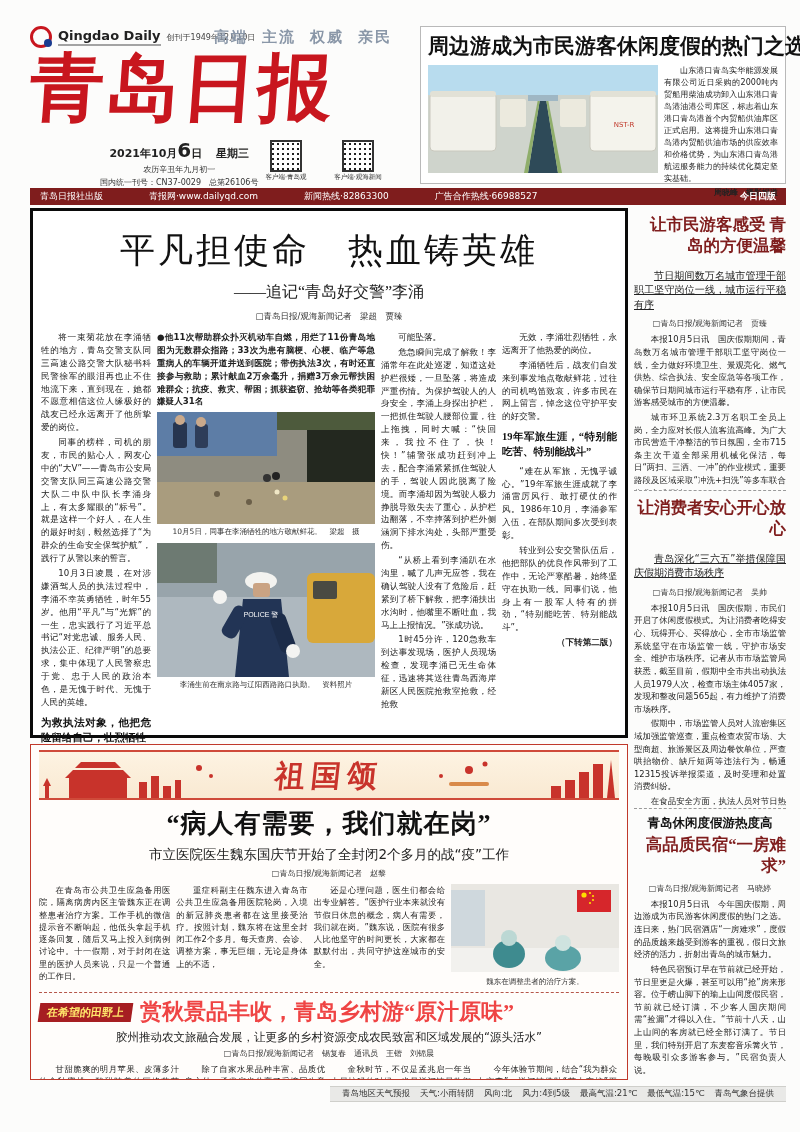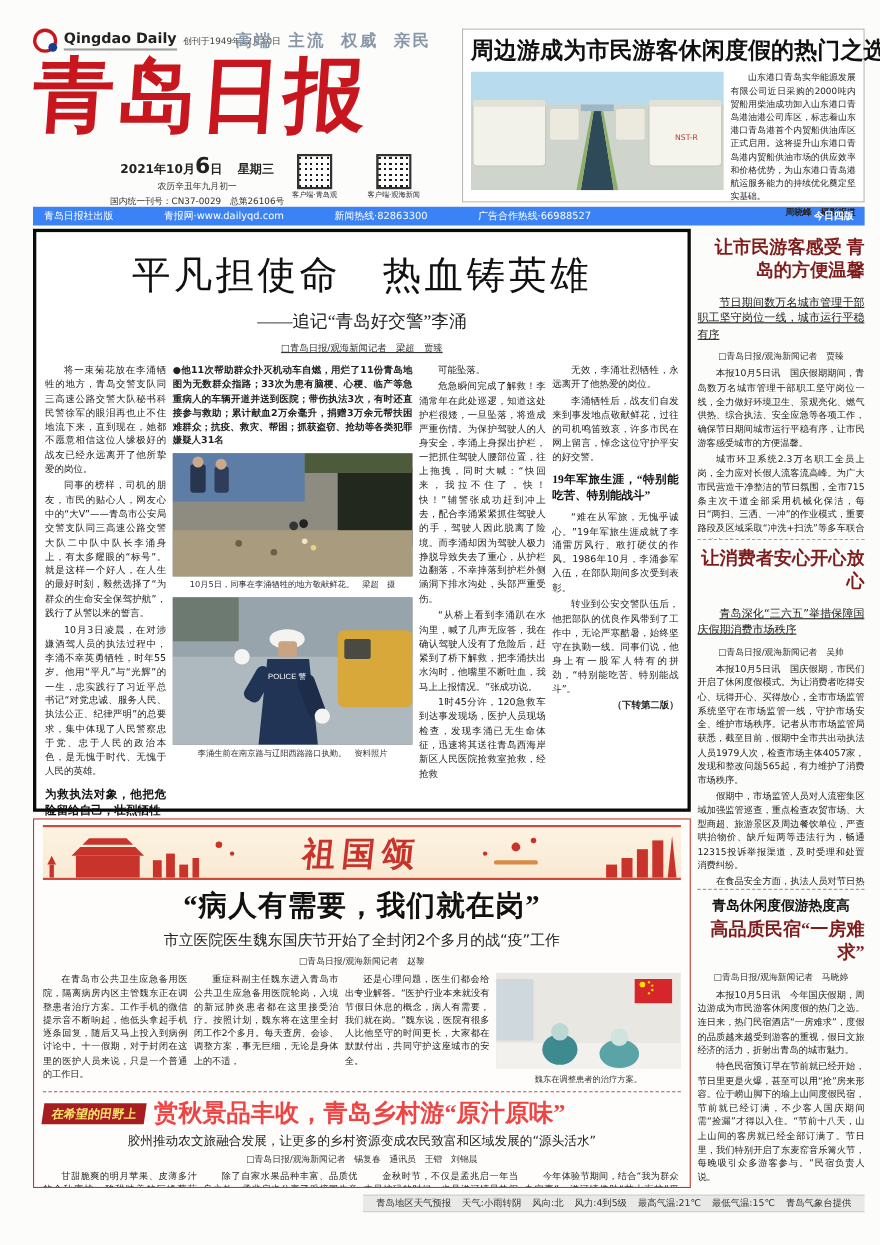--- a/index.html
+++ b/index.html
@@ -32,29 +32,29 @@
   
   .tr-box { margin-left:28px; width:366px; border:1px solid #b9b9b9; padding:5px 7px; background:#fff; }
   .tr-title { font-family:"Liberation Serif",serif; font-weight:bold; font-size:21px; color:#111; text-align:center; letter-spacing:0px; white-space:nowrap; }
   .tr-body-row { display:flex; gap:6px; margin-top:5px; }
   .tr-photo { width:230px; height:108px; flex:0 0 auto; }
   .tr-text { font-size:8px; color:#222; line-height:1.5; text-align:justify; }
   .tr-text .ind { text-indent:2em; }
   .tr-credit { text-align:right; font-size:8px; margin-top:2px; font-weight:bold;font-family:Liberation Serif, serif; }
 
   
-  .infobar { width:756px; height:17px; background:#3b82f6; color:#fff; display:flex; align-items:center; font-size:9px; margin-top:4px; padding:0 10px; }
+  .infobar { width:756px; height:17px; background:#7f1d1d; color:#fff; display:flex; align-items:center; font-size:9px; margin-top:4px; padding:0 10px; }
   .infobar span { margin-right:46px; }
   .infobar .edition { margin-left:auto; margin-right:0; font-weight:bold; }
 
   
   .main-box { width:598px; height:530px; border:3px solid #0a0a0a; background:#fff; margin-top:3px; padding:8px 8px 4px; float:left; }
   .main-headline { font-family:"Liberation Serif",serif; font-weight:normal; font-size:35px; color:#111; text-align:center; letter-spacing:3px; margin-top:8px; white-space:nowrap; }
   .main-sub { text-align:center; font-size:16px; color:#222; margin-top:8px; font-family:"Liberation Serif",serif; }
-  .main-byline { text-align:center; font-size:8.5px; color:#333; margin-top:8px;text-decoration:underline; }
+  .main-byline { text-align:center; font-size:8.5px; color:#333; margin-top:8px; }
   .main-cols { display:flex; gap:6px; margin-top:8px; height:412px; overflow:hidden; }
   .mcol { font-size:8.6px; line-height:1.5; color:#222; text-align:justify; }
   .mcol p { text-indent:2em; margin-bottom:2px; }
   .mcol-1 { width:110px; }
   .mcol-mid { width:218px; }
   .mcol-4 { width:115px; }
   .mcol-5 { width:115px; }
   .sec-head { font-weight:bold; font-size:10.5px; color:#111; text-indent:0 !important; margin:6px 0 5px; line-height:1.45; font-family:"Liberation Serif",serif; }
   .bullets p { text-indent:0; font-weight:bold; font-size:8.6px; margin-bottom:4px; }
   .mphoto { width:100%; display:block; background:#888; }

